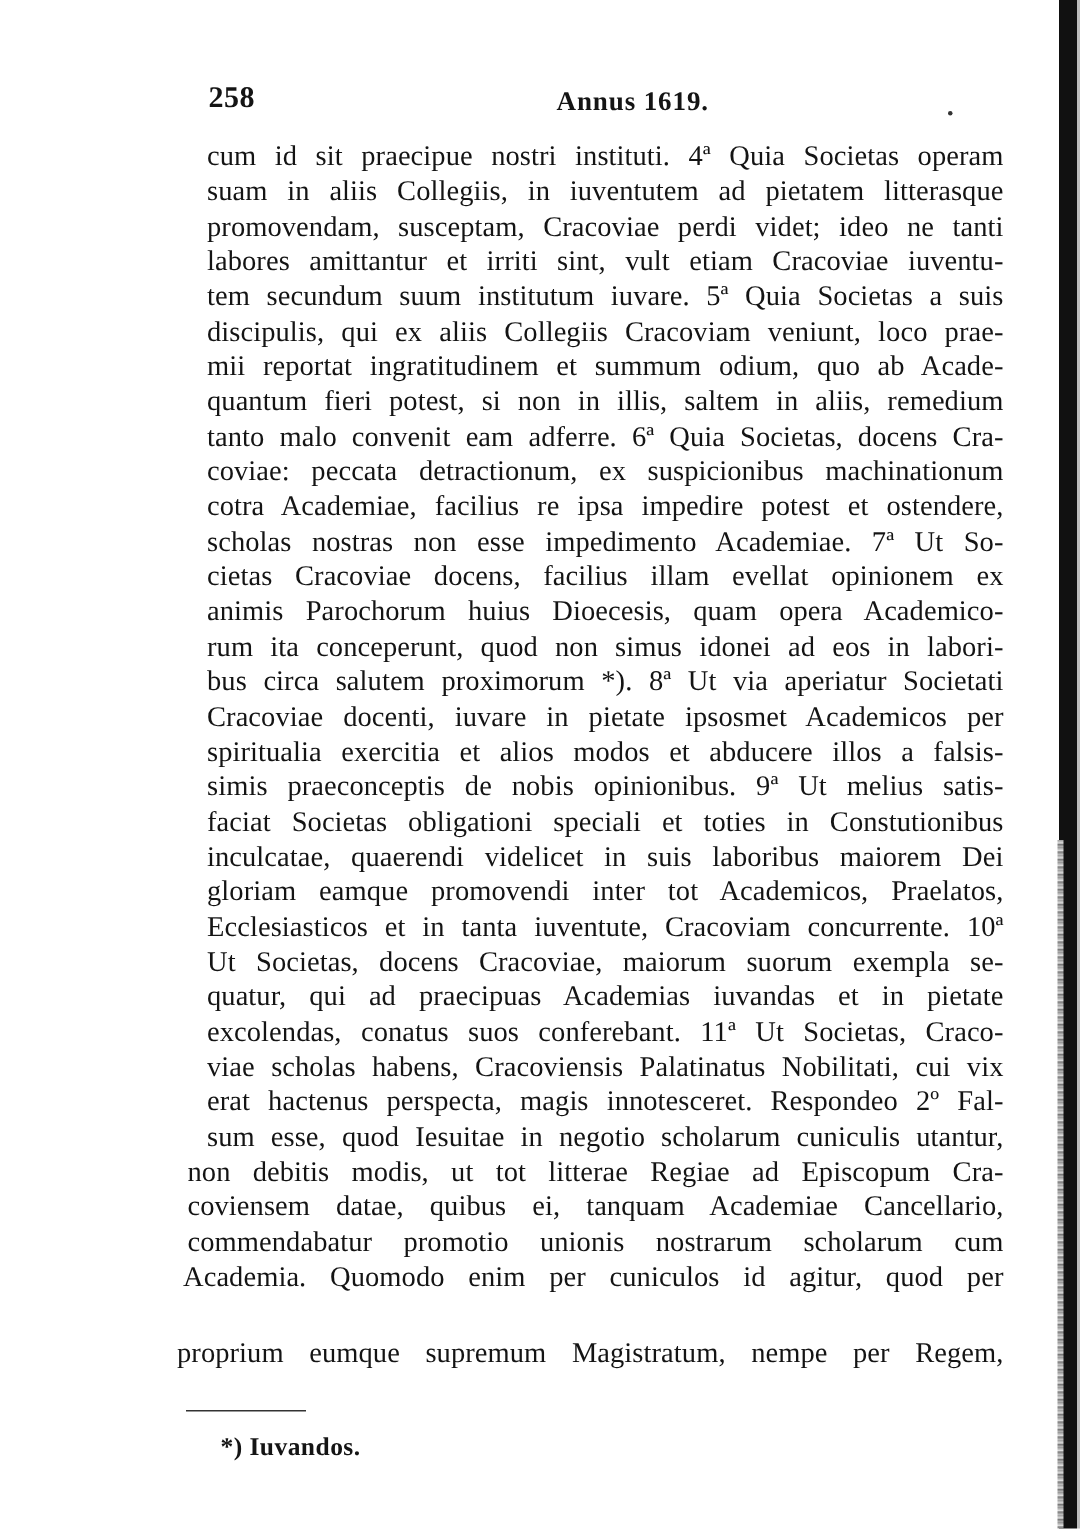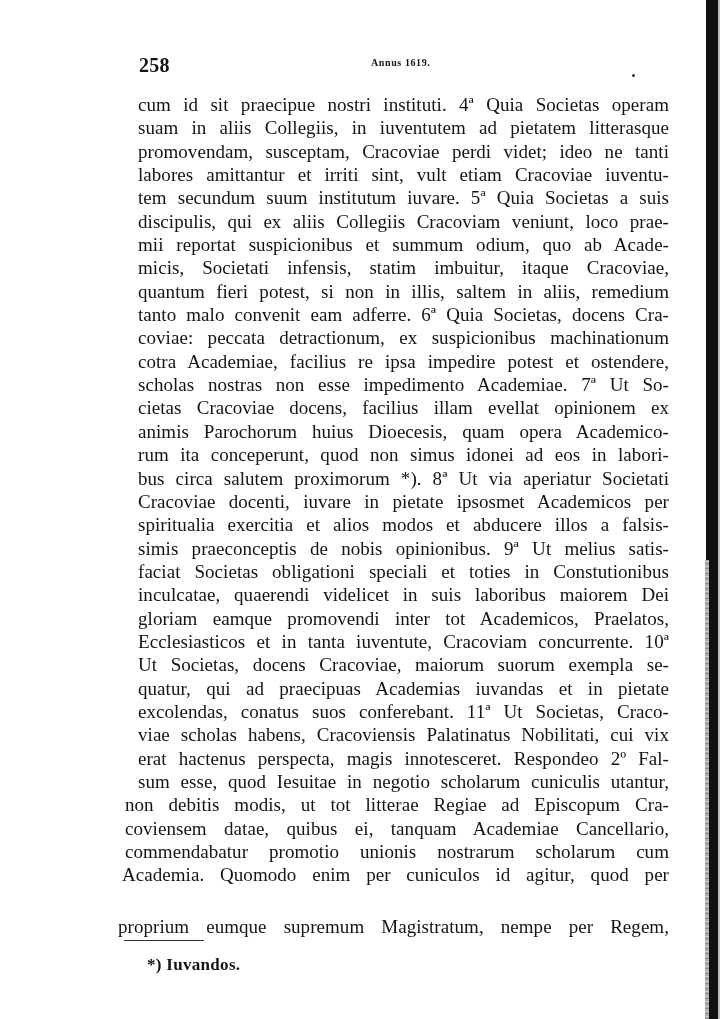--- a/index.html
+++ b/index.html
@@ -33,21 +33,21 @@
       left: 0;
       top: 0;
       font-size: 20px;
       font-weight: bold;
       letter-spacing: 0.3px;
     }
     .running-title {
       position: absolute;
       left: 232px;
       top: 3px;
-      font-size: 10px;
+      font-size: 18px;
       font-weight: bold;
       letter-spacing: 0.6px;
       text-align: right;
     }
     .body-text {
       position: absolute;
       left: 138px;
       top: 93px;
       width: 531px;
     }
@@ -125,22 +125,21 @@
 
   <div class="speck" style="left:632px; top:74px; width:3px; height:3px;"></div>
 
   <div class="body-text">
     <span class="line">cum id sit praecipue nostri instituti. 4ª Quia Societas operam</span>
     <span class="line">suam in aliis Collegiis, in iuventutem ad pietatem litterasque</span>
     <span class="line">promovendam, susceptam, Cracoviae perdi videt; ideo ne tanti</span>
     <span class="line">labores amittantur et irriti sint, vult etiam Cracoviae iuventu-</span>
     <span class="line">tem secundum suum institutum iuvare. 5ª Quia Societas a suis</span>
     <span class="line">discipulis, qui ex aliis Collegiis Cracoviam veniunt, loco prae-</span>
-    <span class="line">mii reportat suspicionibus et summum odium, quo ab Acade-</span>
-    <span class="line">micis, Societati infensis, statim imbuitur, itaque Cracoviae,</span>
+    <span class="line">mii reportat ingratitudinem et summum odium, quo ab Acade-</span>
     <span class="line">quantum fieri potest, si non in illis, saltem in aliis, remedium</span>
     <span class="line">tanto malo convenit eam adferre. 6ª Quia Societas, docens Cra-</span>
     <span class="line">coviae: peccata detractionum, ex suspicionibus machinationum</span>
     <span class="line">cotra Academiae, facilius re ipsa impedire potest et ostendere,</span>
     <span class="line">scholas nostras non esse impedimento Academiae. 7ª Ut So-</span>
     <span class="line">cietas Cracoviae docens, facilius illam evellat opinionem ex</span>
     <span class="line">animis Parochorum huius Dioecesis, quam opera Academico-</span>
     <span class="line">rum ita conceperunt, quod non simus idonei ad eos in labori-</span>
     <span class="line">bus circa salutem proximorum *). 8ª Ut via aperiatur Societati</span>
     <span class="line">Cracoviae docenti, iuvare in pietate ipsosmet Academicos per</span>

